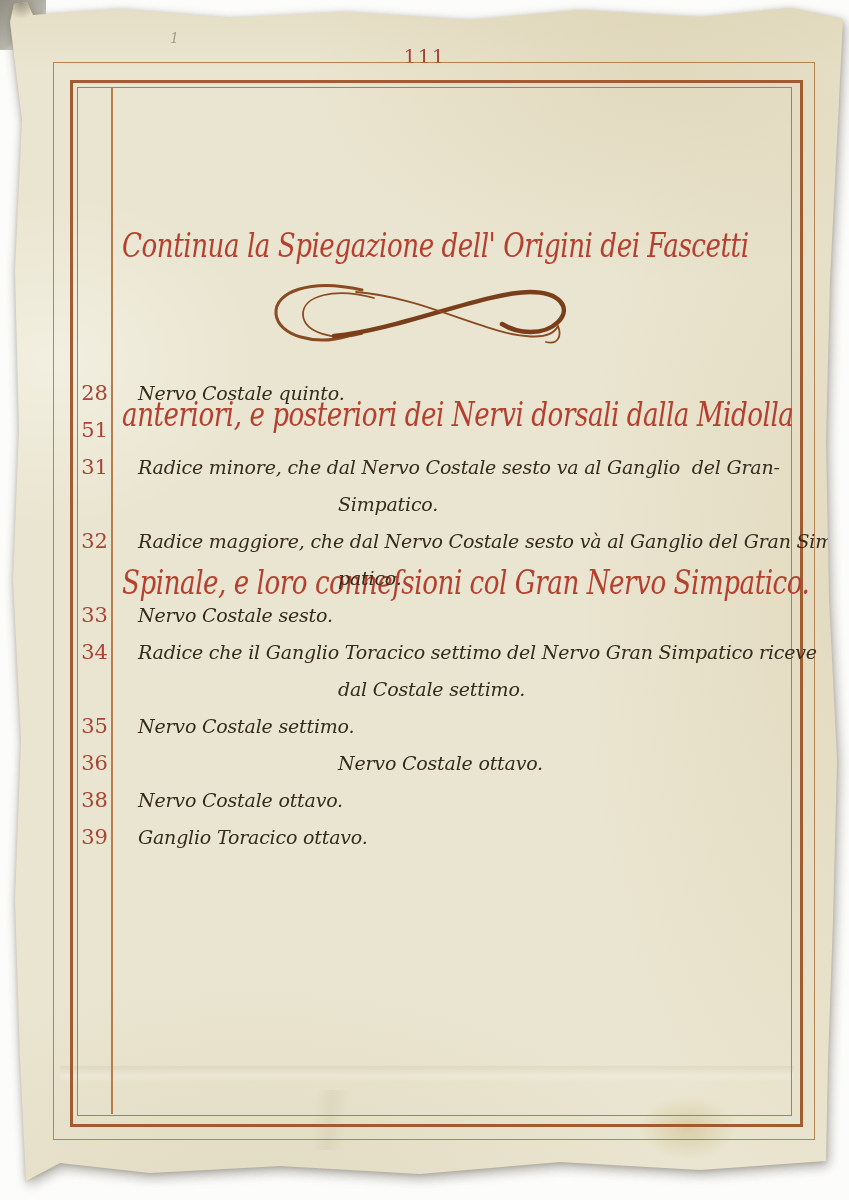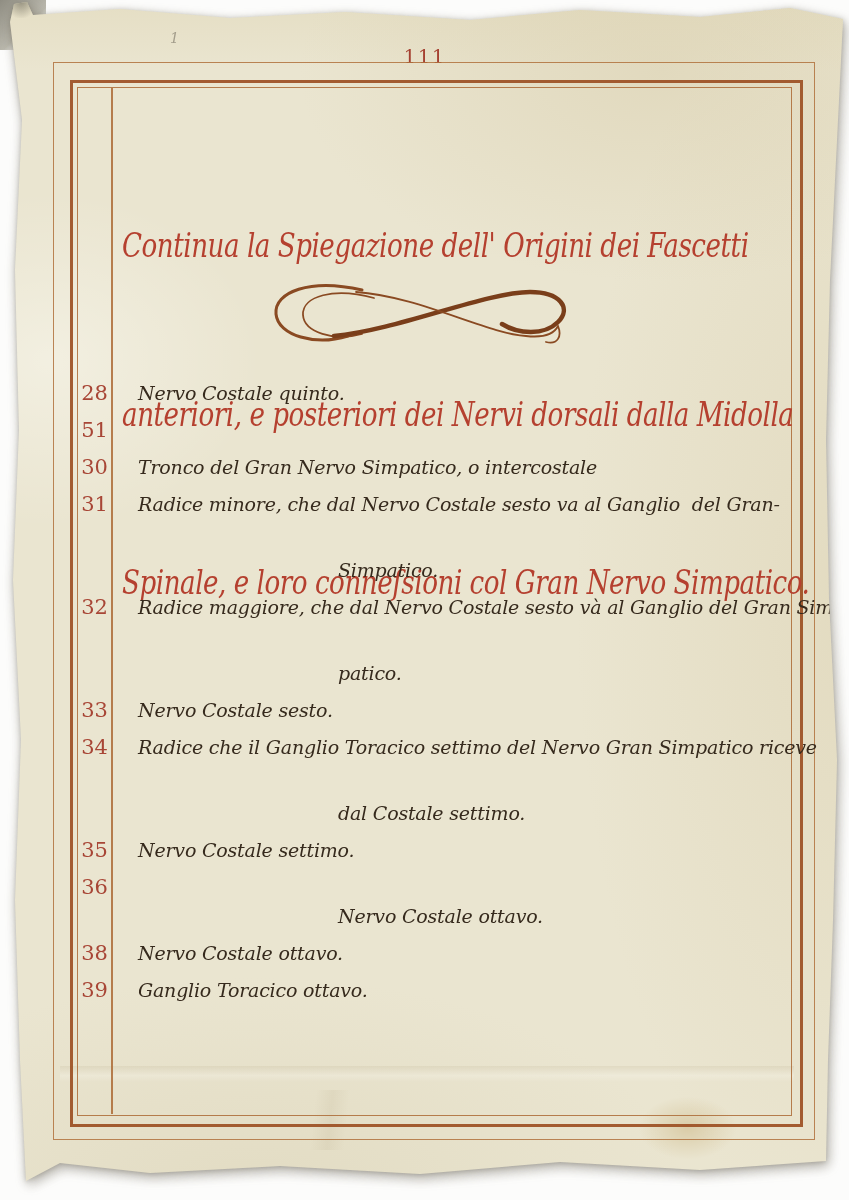--- a/index.html
+++ b/index.html
@@ -88,21 +88,21 @@
   .entry{display:flex;align-items:flex-start;}
   .entry .num{
     flex:none;width:33px;text-align:center;
     font-size:21px;line-height:37px;color:#a84636;
   }
   .entry .lines{padding-left:27px;color:#362a1d;font-style:italic;}
   .entry .line{
     height:37px;line-height:37px;font-size:19px;letter-spacing:-0.2px;
     white-space:pre;
   }
-  .entry .line.cont{padding-left:200px;margin-top:29px;}
+  .entry .line.cont{padding-left:200px;}
 </style>
 </head>
 <body>
 
 <div class="scene">
   <div class="backing-corner"></div>
 
   <div class="paper-wrap">
     <div class="paper">
 
@@ -136,26 +136,20 @@
           <div class="num">28</div>
           <div class="lines">
               <div class="line">Nervo Costale quinto.</div>
             </div>
         </div>
 
         <div class="entry">
           <div class="num">51</div>
         </div>
 
-        <div class="entry">
-          <div class="num">30</div>
-          <div class="lines">
-              <div class="line">Tronco del Gran Nervo Simpatico, o intercostale</div>
-            </div>
-        </div>
 
         <div class="entry">
           <div class="num">31</div>
           <div class="lines">
               <div class="line">Radice minore, che dal Nervo Costale sesto va al Ganglio  del Gran-</div>
               <div class="line cont">Simpatico.</div>
             </div>
         </div>
 
         <div class="entry">

